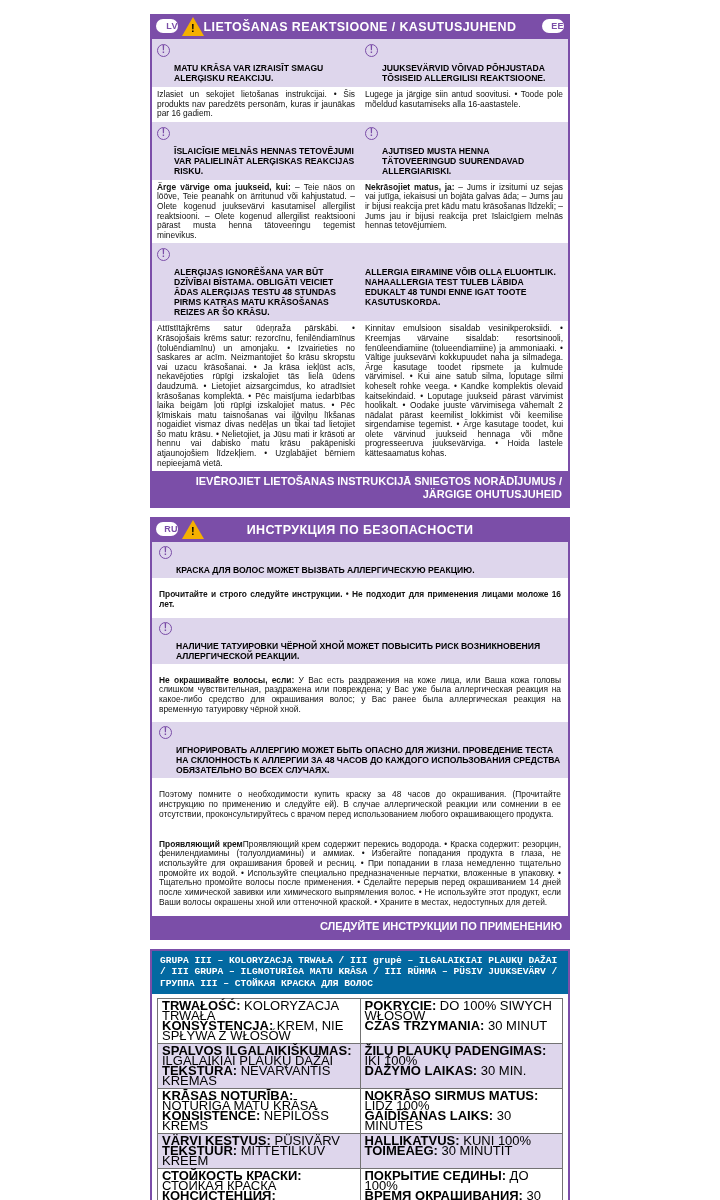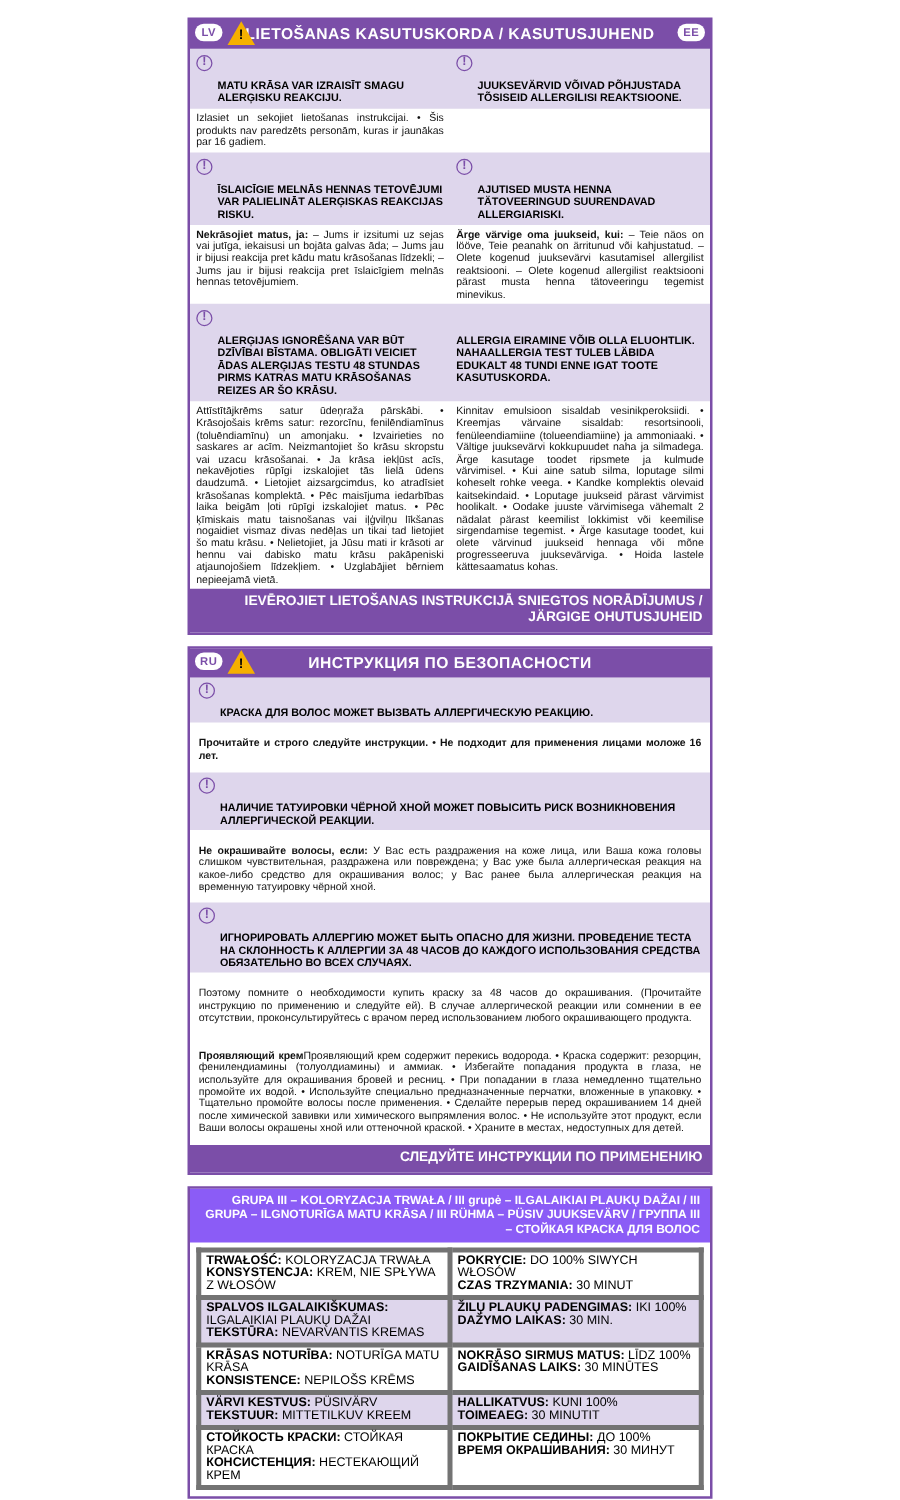--- a/index.html
+++ b/index.html
@@ -33,21 +33,21 @@
   .badge {
     position: absolute;
     top: 3px;
     width: 22px; height: 14px;
     border-radius: 7px;
     background: #ffffff;
     color: #7b4ea8;
     font-size: 9px;
     font-weight: bold;
     line-height: 14px;
-    text-align: center;
+    text-align: right;
   }
   .badge.l { left: 4px; }
   .badge.r { right: 4px; }
   .warn-tri {
     position: absolute;
     left: 30px; top: 1px;
     width: 0; height: 0;
     border-left: 11px solid transparent;
     border-right: 11px solid transparent;
     border-bottom: 19px solid #f5b000;
@@ -118,37 +118,38 @@
     line-height: 13px;
     padding: 4px 6px 5px 6px;
   }
   .gap { height: 9px; }
   
   .ru .para { font-size: 8.4px; line-height: 9.7px; }
   .ru-body { padding: 9px 7px 5px 7px; }
   .ru-band { background: #ded6ec; padding: 3px 7px; }
   
   .tbl-hdr {
-    background: #8b5cf6;
+    background: #0369a1;
     color: #fff;
-    text-align: right;
+    text-align: left;
     font-weight: bold;
     font-size: 9.6px;
     line-height: 11.5px;
     padding: 4px 8px 5px 8px;
+    font-family: Liberation Mono, monospace;
   }
   table.spec {
     width: 100%;
     border-collapse: collapse;
     margin: 0;
   }
   table.spec td {
-    border: 4px solid #737373;
+    border: 1px solid #737373;
     padding: 2px 4px;
-    font-size: 10px;
+    font-size: 13px;
     line-height: 10px;
     vertical-align: top;
     width: 50%;
   }
   table.spec tr.alt td { background: #ded6ec; }
   .k { font-weight: bold; }
   .tbl-pad { padding: 4px 5px 5px 5px; }
 </style>
 </head>
 <body>
@@ -156,21 +157,21 @@
 <div id="page">
 
   <div class="panel">
 
     <div class="hdr">
       <span class="badge l">LV</span>
       <span class="warn-tri">
           <span class="bang">!</span>
         </span>
       <span class="badge r">EE</span>
-      <div class="t2">LIETOŠANAS KASUTUSKORDA / KASUTUSJUHEND</div>
+      <div class="t2">LIETOŠANAS REAKTSIOONE / KASUTUSJUHEND</div>
     </div>
 
     <div class="band band-wrap">
       <div class="col left">
         <div class="icon-para">
           <span class="excl">!</span>
           <div class="caps">MATU KRĀSA VAR IZRAISĪT SMAGU ALERĢISKU REAKCIJU.</div>
         </div>
       </div>
       <div class="col">
@@ -178,43 +179,46 @@
           <span class="excl">!</span>
           <div class="caps">JUUKSEVÄRVID VÕIVAD PÕHJUSTADA TÕSISEID ALLERGILISI REAKTSIOONE.</div>
         </div>
       </div>
     </div>
 
     <div class="cols">
       <div class="col left">
           <div class="para">Izlasiet un sekojiet lietošanas instrukcijai. • Šis produkts nav paredzēts personām, kuras ir jaunākas par 16 gadiem.</div>
         </div>
+      <div class="col">
+          <div class="para">Lugege ja järgige siin antud soovitusi. • Toode pole mõeldud kasutamiseks alla 16-aastastele.</div>
+        </div>
     </div>
 
     <div class="band band-wrap">
       <div class="col left">
         <div class="icon-para">
           <span class="excl">!</span>
           <div class="caps">ĪSLAICĪGIE MELNĀS HENNAS TETOVĒJUMI VAR PALIELINĀT ALERĢISKAS REAKCIJAS RISKU.</div>
         </div>
       </div>
       <div class="col">
         <div class="icon-para">
           <span class="excl">!</span>
           <div class="caps">AJUTISED MUSTA HENNA TÄTOVEERINGUD SUURENDAVAD ALLERGIARISKI.</div>
         </div>
       </div>
     </div>
 
     <div class="cols">
+      <div class="col">
+        <div class="para"><b>Ärge värvige oma juukseid, kui:</b><span> – Teie näos on lööve, Teie peanahk on ärritunud või kahjustatud. – Olete kogenud juuksevärvi kasutamisel allergilist reaktsiooni. – Olete kogenud allergilist reaktsiooni pärast musta henna tätoveeringu tegemist minevikus.</span></div>
+      </div>
       <div class="col left">
         <div class="para"><b>Nekrāsojiet matus, ja:</b><span> – Jums ir izsitumi uz sejas vai jutīga, iekaisusi un bojāta galvas āda; – Jums jau ir bijusi reakcija pret kādu matu krāsošanas līdzekli; – Jums jau ir bijusi reakcija pret īslaicīgiem melnās hennas tetovējumiem.</span></div>
-      </div>
-      <div class="col">
-        <div class="para"><b>Ärge värvige oma juukseid, kui:</b><span> – Teie näos on lööve, Teie peanahk on ärritunud või kahjustatud. – Olete kogenud juuksevärvi kasutamisel allergilist reaktsiooni. – Olete kogenud allergilist reaktsiooni pärast musta henna tätoveeringu tegemist minevikus.</span></div>
       </div>
     </div>
 
     <div class="band band-wrap">
       <div class="col left">
         <div class="icon-para">
           <span class="excl">!</span>
           <div class="caps">ALERĢIJAS IGNORĒŠANA VAR BŪT DZĪVĪBAI BĪSTAMA. OBLIGĀTI VEICIET ĀDAS ALERĢIJAS TESTU 48 STUNDAS PIRMS KATRAS MATU KRĀSOŠANAS REIZES AR ŠO KRĀSU.</div>
         </div>
       </div>

